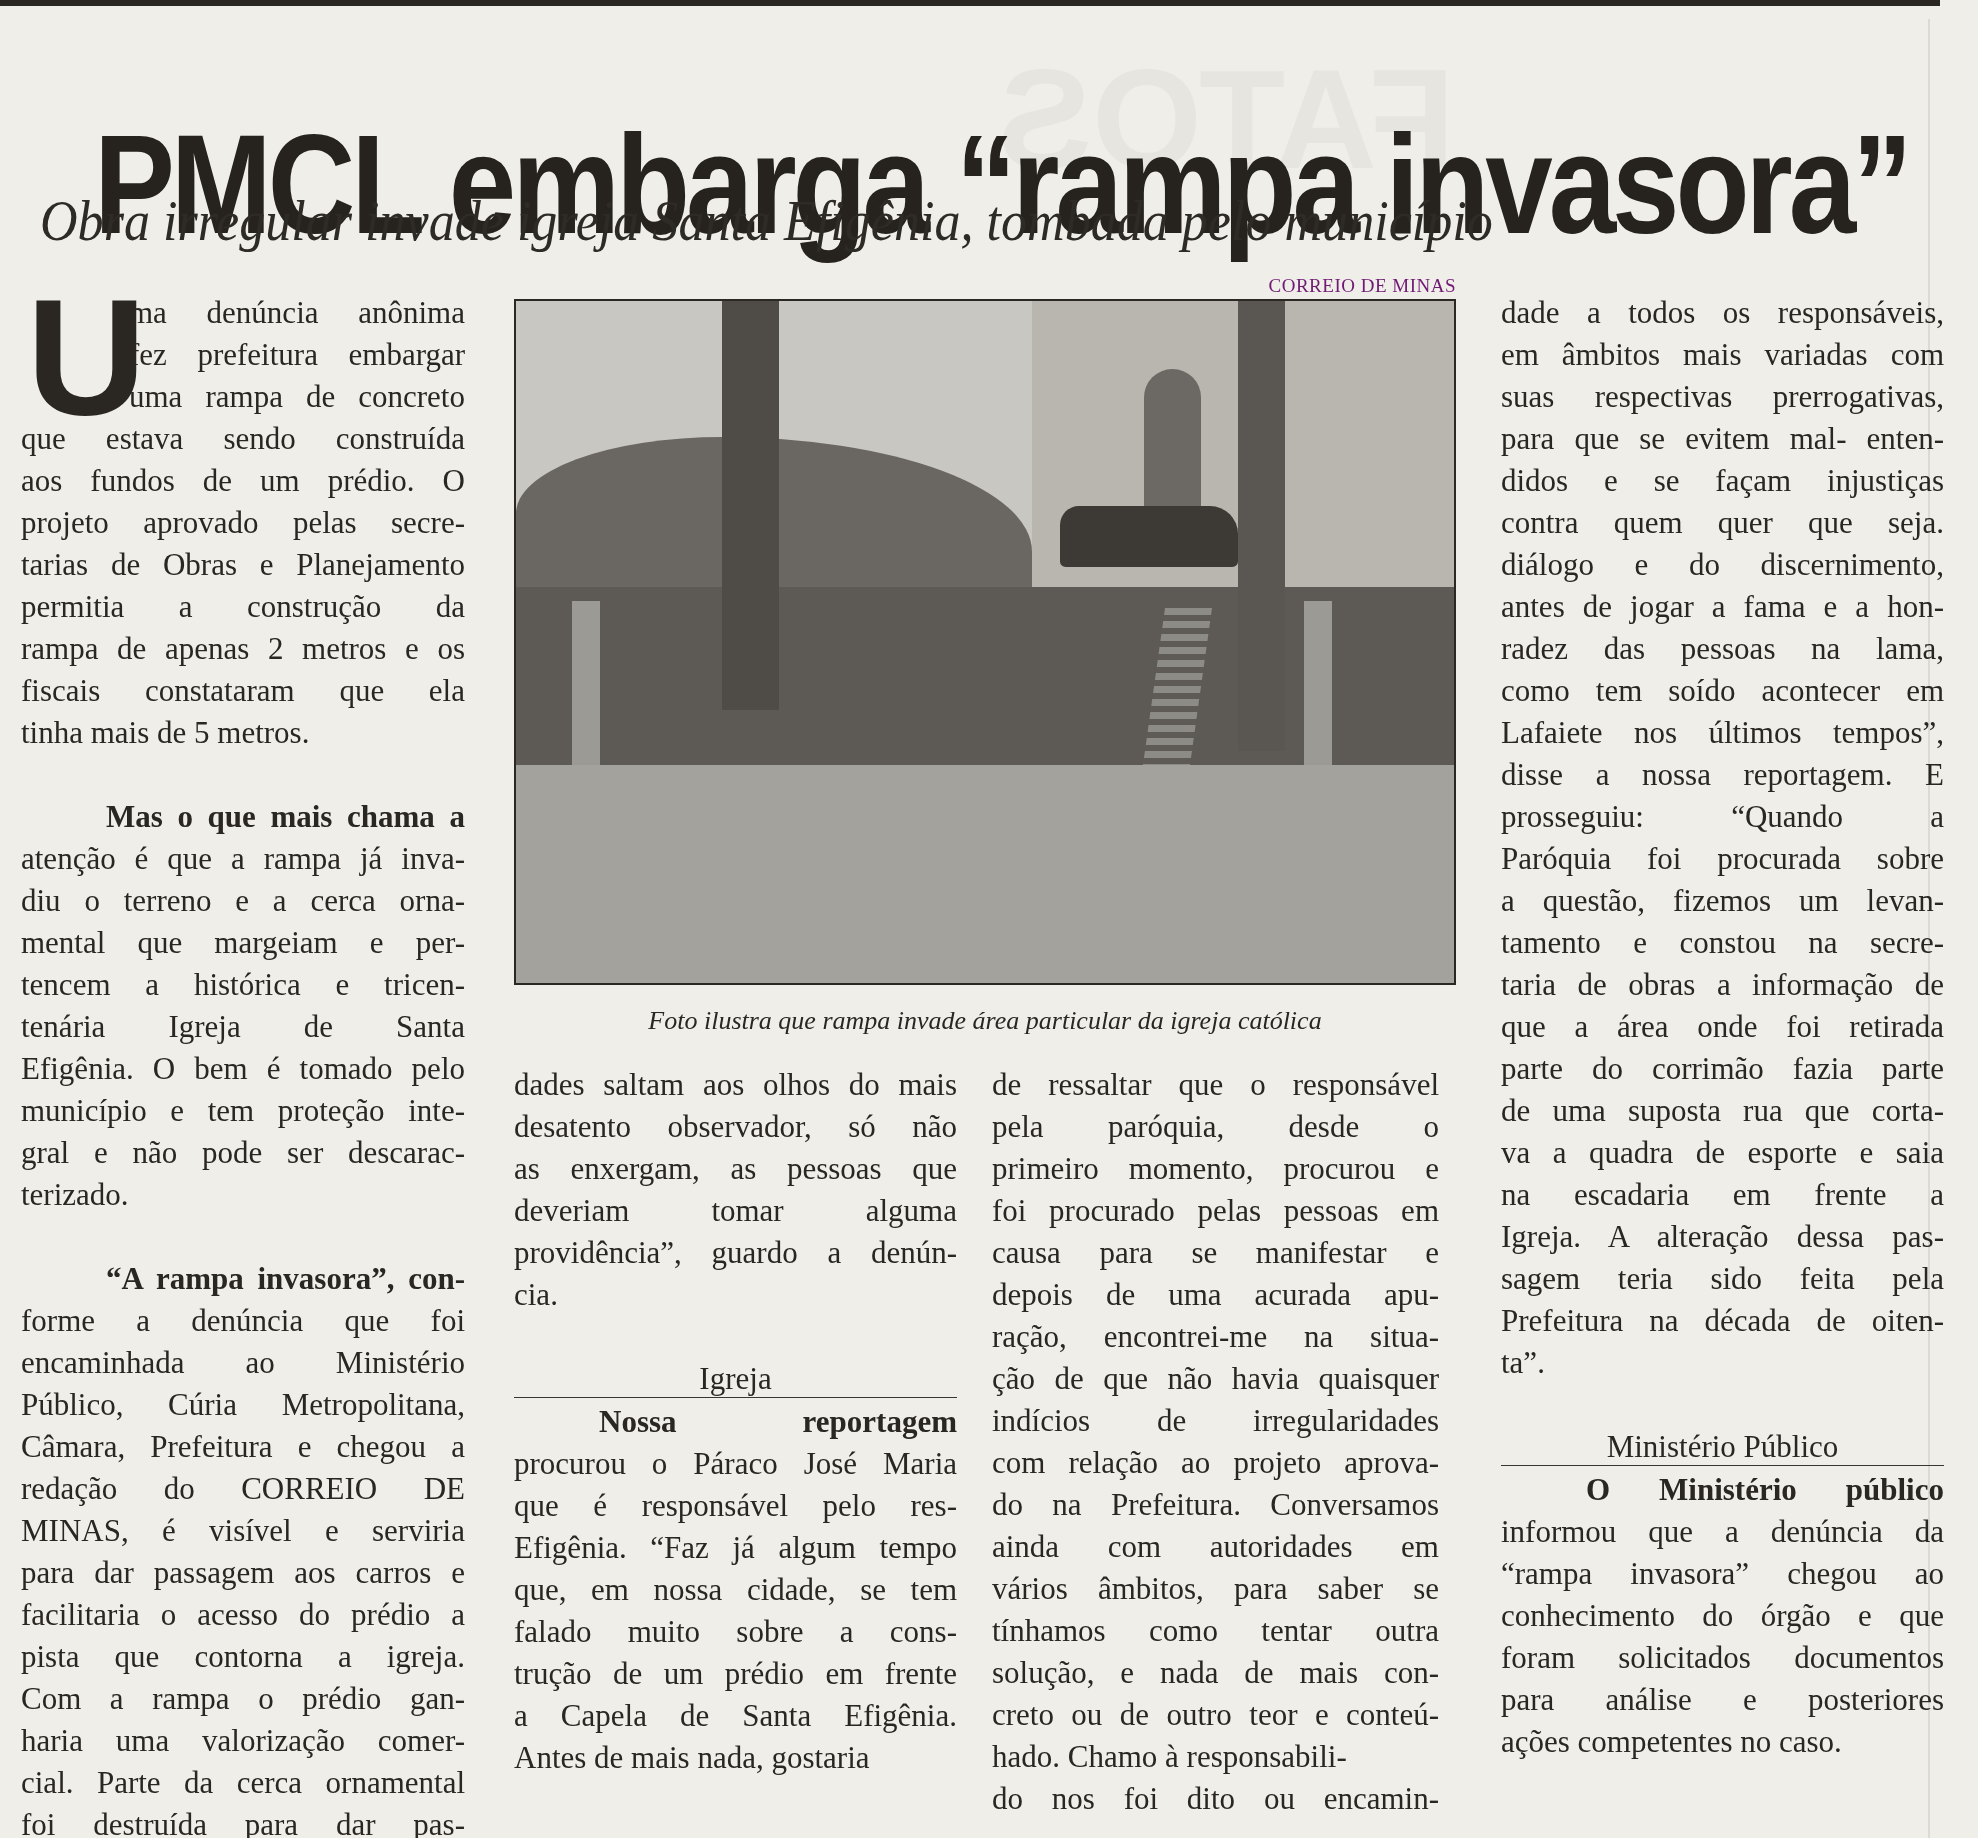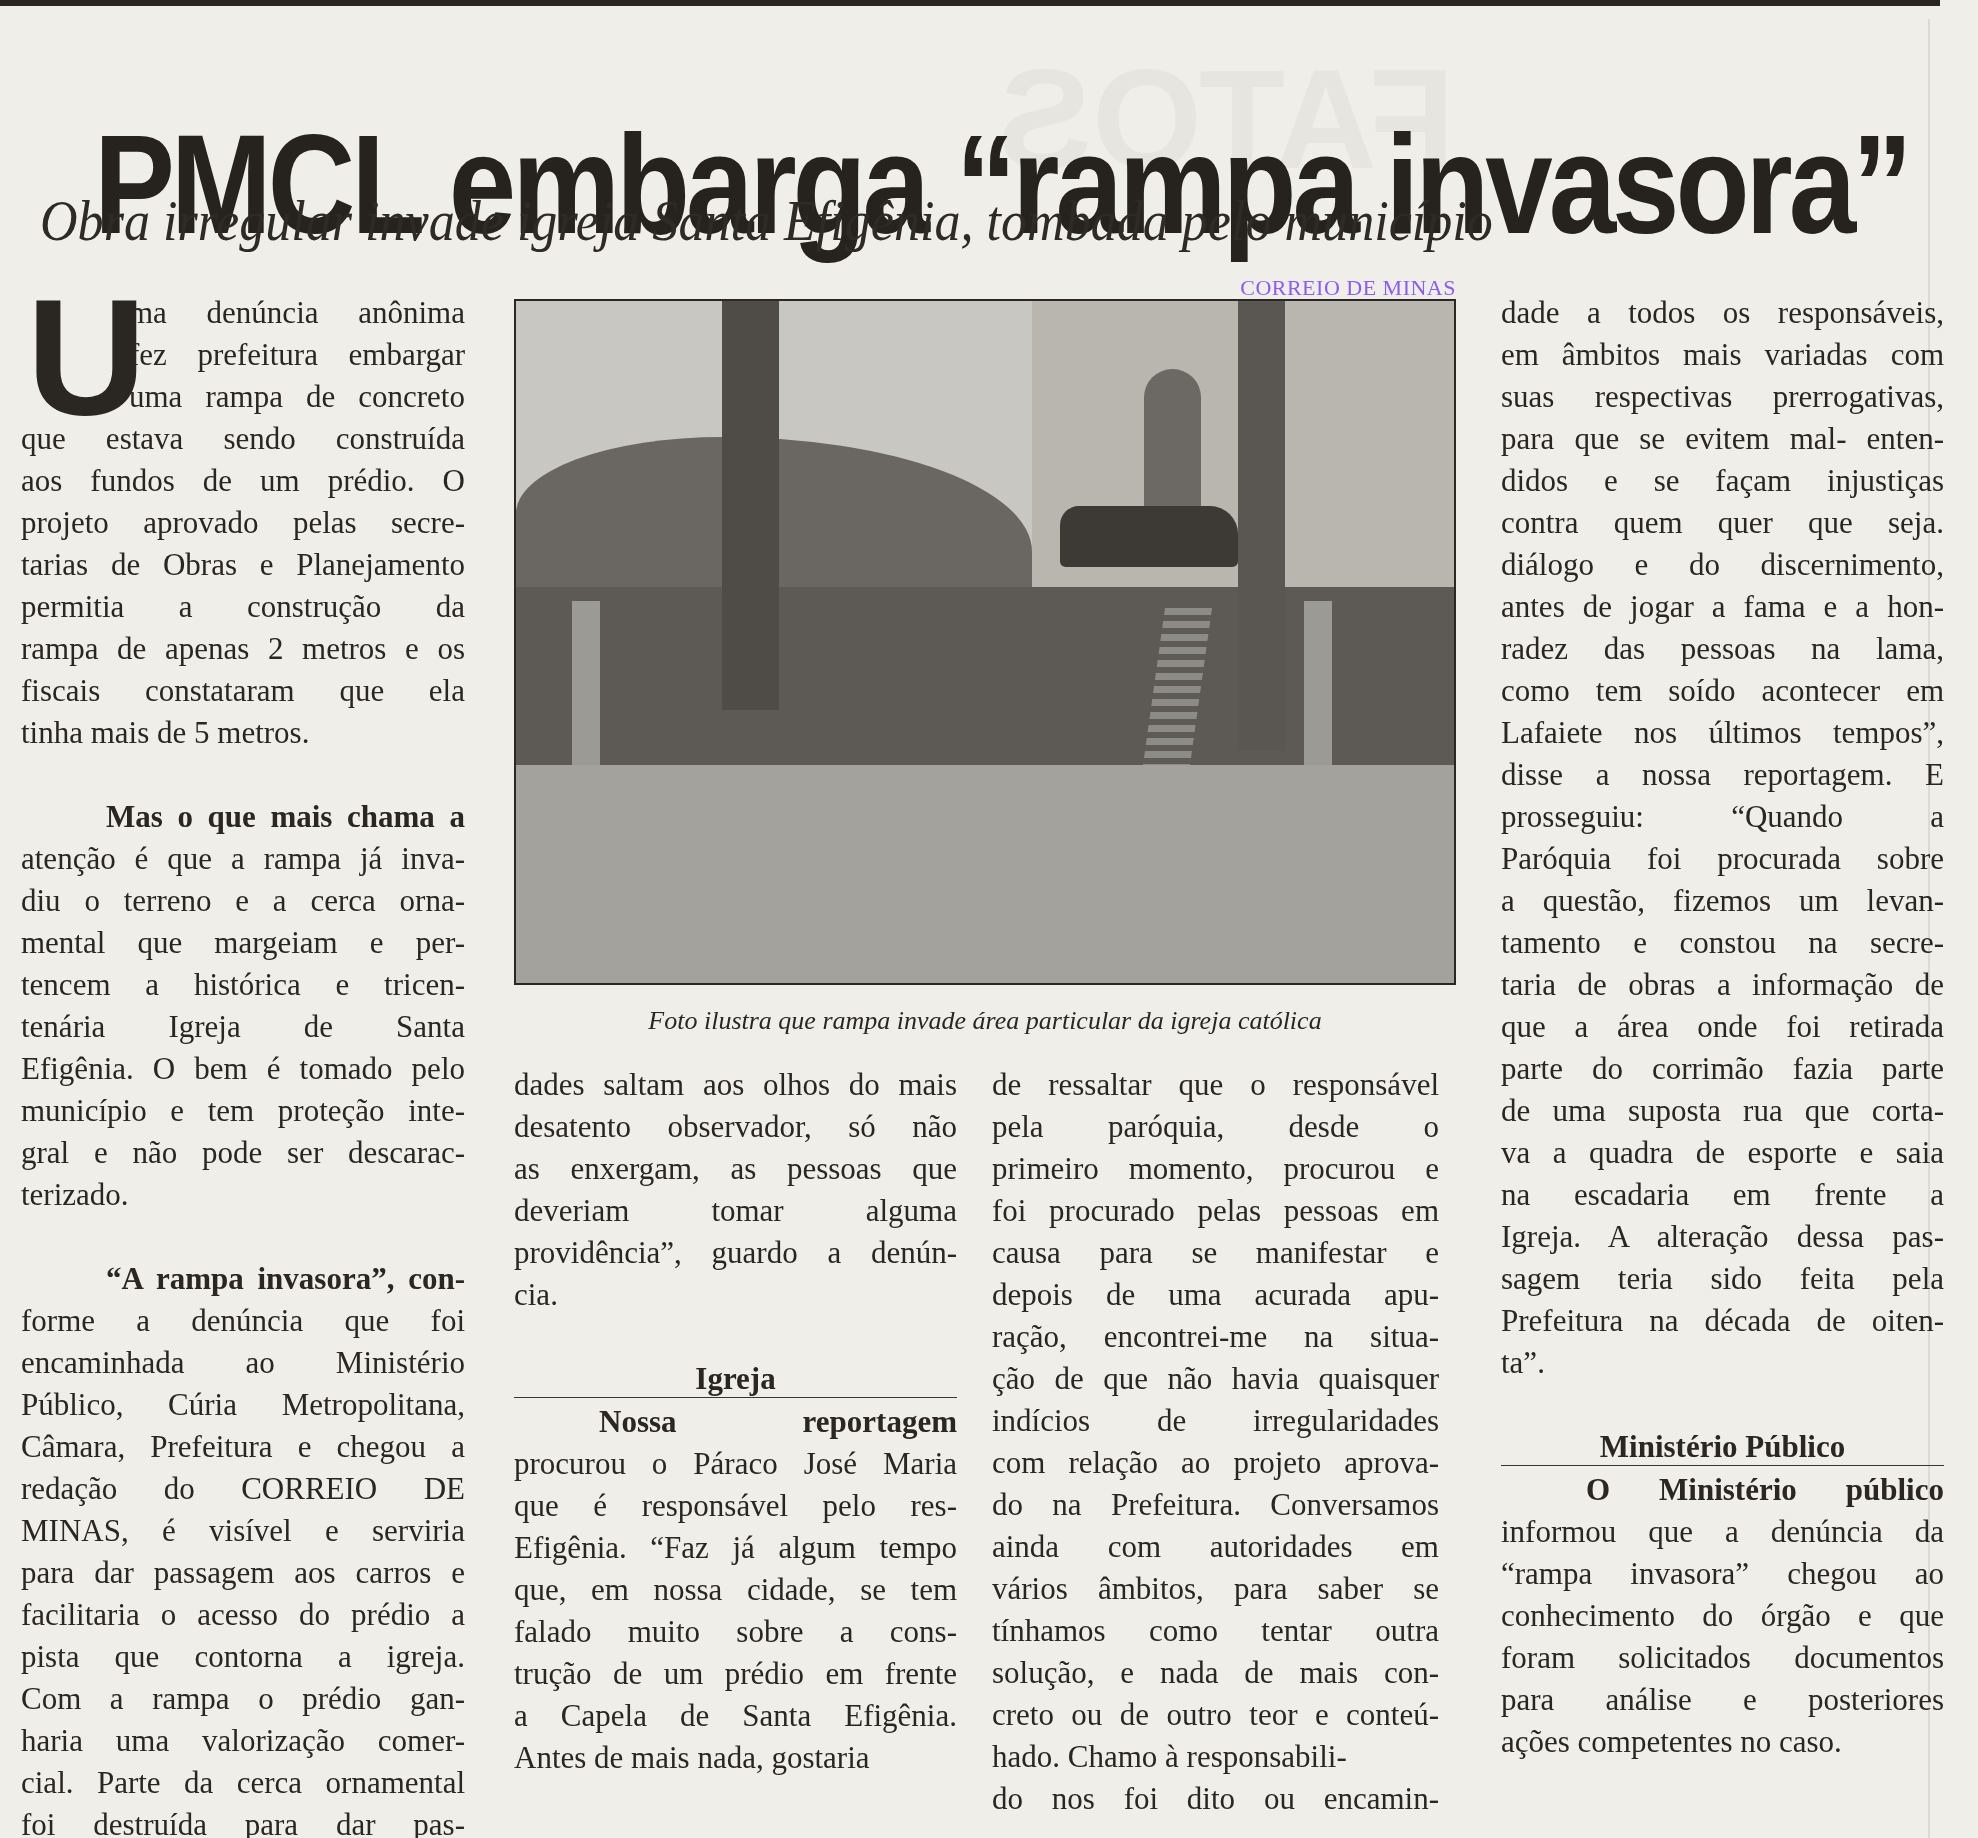--- a/index.html
+++ b/index.html
@@ -47,27 +47,27 @@
     .line.indent { padding-left: 85px; font-weight: bold; }
     .para-gap { height: 42px; }
     .drop-cap-wrap { position: relative; }
     .drop-cap {
       position: absolute; left: 5.6px; top: 3.8px; width: 94px; height: 118px;
       font-family: "Liberation Sans", sans-serif; font-weight: bold;
       font-size: 166px; line-height: 122px; color: #2a2622;
     }
     .drop-indent { padding-left: 108px; }
     .subhead {
-      display: block; text-align: center; font-weight: bold;
+      display: block; text-align: center; font-weight: normal;
       height: 42px; line-height: 42px;
     }
     .subhead-rule { border-top: 1.9px solid #3a3631; margin-top: -2.8px; margin-bottom: 2.8px; }
     .photo-credit {
       position: absolute; left: 1230px; top: 275px; width: 226px; text-align: right;
-      font-size: 22px; letter-spacing: 0.5px; color: #8b5cf6; white-space: nowrap;
+      font-size: 19px; letter-spacing: 0.5px; color: #701a75; white-space: nowrap;
     }
     .photo {
       position: absolute; left: 514px; top: 299px; width: 938px; height: 682px;
       border: 2.8px solid #2b2723; overflow: hidden;
       background: linear-gradient(#c8c6c0 0%, #bdbbb5 28%, #6b6863 38%, #55524d 55%, #8c8a85 68%, #a9a7a2 100%);
     }
     .photo .sky { position:absolute; left:0; top:0; width:100%; height:38%; background:#c9c7c1; }
     .photo .church { position:absolute; left:55%; top:0; width:45%; height:45%; background:#b9b6b0; }
     .photo .church-door { position:absolute; left:67%; top:10%; width:6%; height:22%; background:#6c6964; border-radius:38px 38px 0 0; }
     .photo .trees { position:absolute; left:0; top:20%; width:55%; height:28%; background:#6a6762; border-radius:40% 60% 0 0; }

